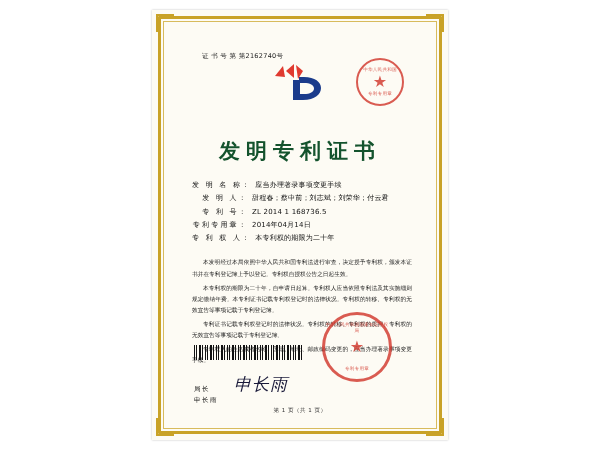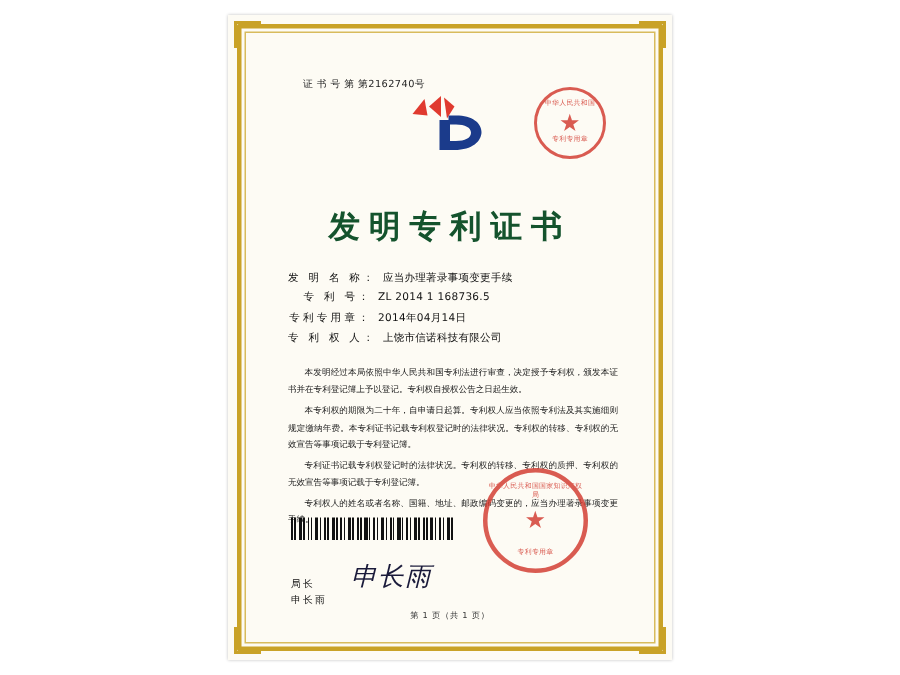--- a/index.html
+++ b/index.html
@@ -261,30 +261,34 @@
       </svg>
 
       <div class="title">发明专利证书</div>
 
       <div class="fields">
         <div class="field-row">
           <span class="field-label">发 明 名 称：</span>
           <span class="field-value">应当办理著录事项变更手续</span>
         </div>
         <div class="field-row">
+          <span class="field-label">发 明 人：</span>
+          <span class="field-value">甜程春；蔡中前；刘志斌；刘荣华；付云君</span>
+        </div>
+        <div class="field-row">
           <span class="field-label">专 利 号：</span>
           <span class="field-value">ZL 2014 1 168736.5</span>
         </div>
         <div class="field-row">
           <span class="field-label">专利专用章：</span>
           <span class="field-value">2014年04月14日</span>
         </div>
         <div class="field-row">
           <span class="field-label">专 利 权 人：</span>
-          <span class="field-value">上饶市信诺科技有限公司</span>
+          <span class="field-value">本专利权的期限为二十年</span>
         </div>
       </div>
 
       <div class="body-text">
         <p>本发明经过本局依照中华人民共和国专利法进行审查，决定授予专利权，颁发本证书并在专利登记簿上予以登记。专利权自授权公告之日起生效。</p>
         <p>本专利权的期限为二十年，自申请日起算。专利权人应当依照专利法及其实施细则规定缴纳年费。本专利证书记载专利权登记时的法律状况。专利权的转移、专利权的无效宣告等事项记载于专利登记簿。</p>
         <p>专利证书记载专利权登记时的法律状况。专利权的转移、专利权的质押、专利权的无效宣告等事项记载于专利登记簿。</p>
         <p>专利权人的姓名或者名称、国籍、地址、邮政编码变更的，应当办理著录事项变更手续。</p>
       </div>
 

